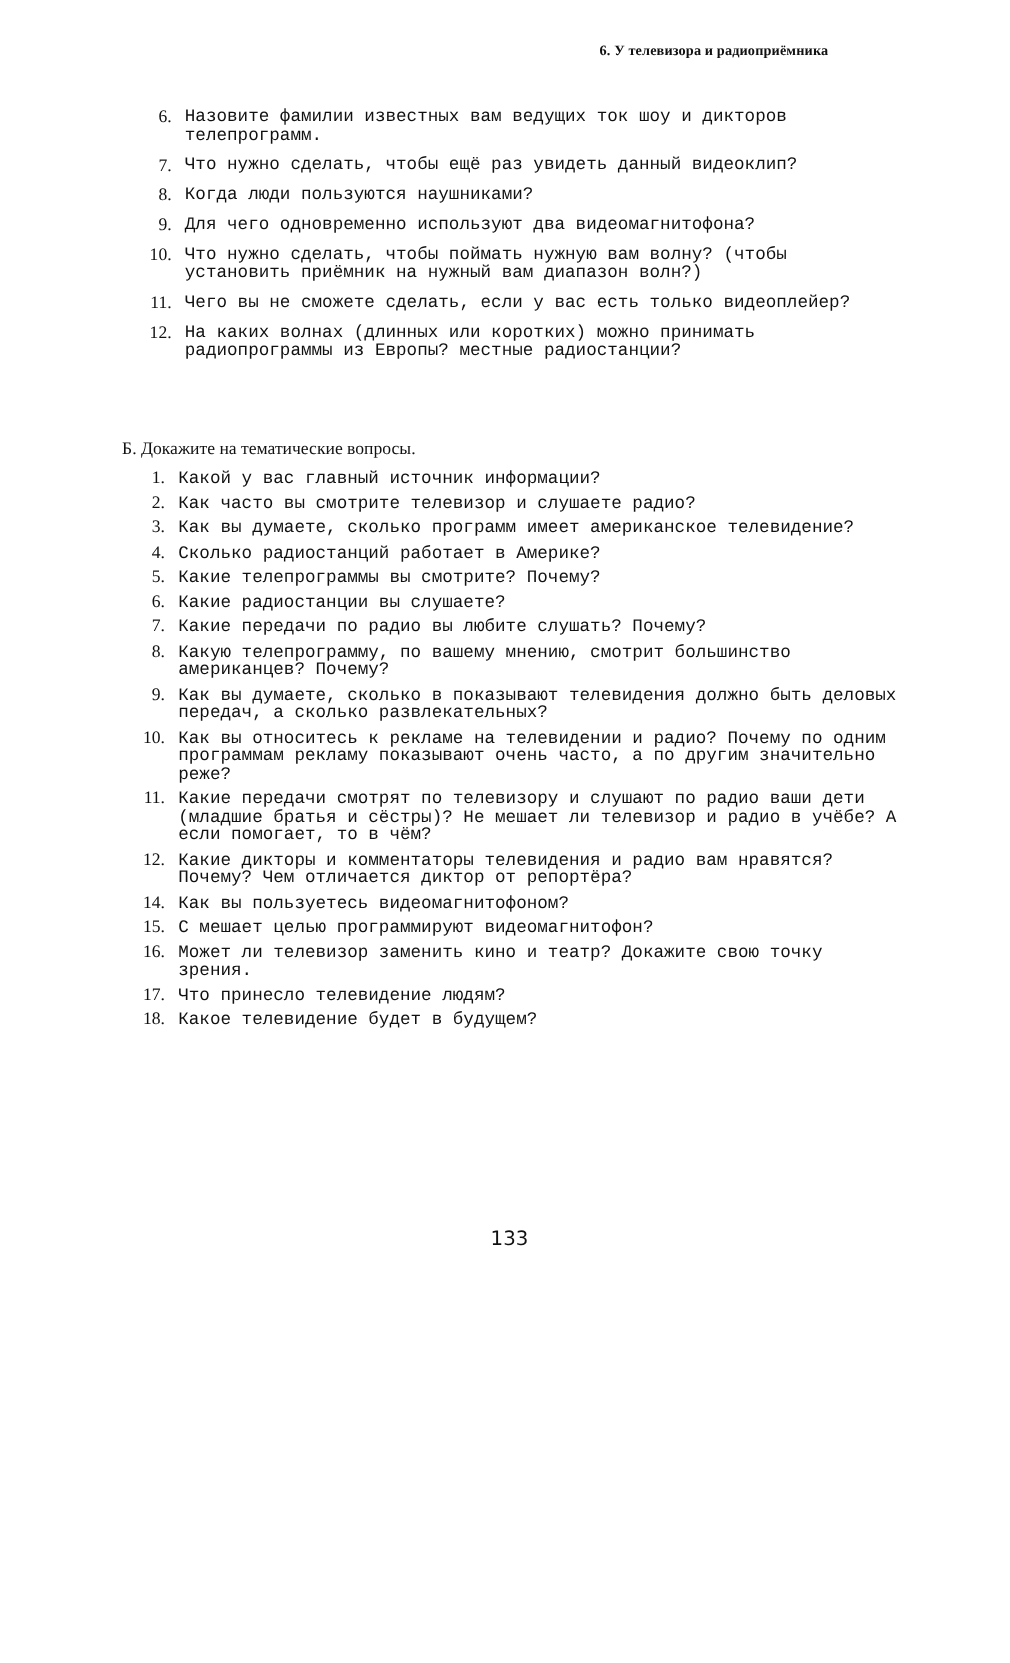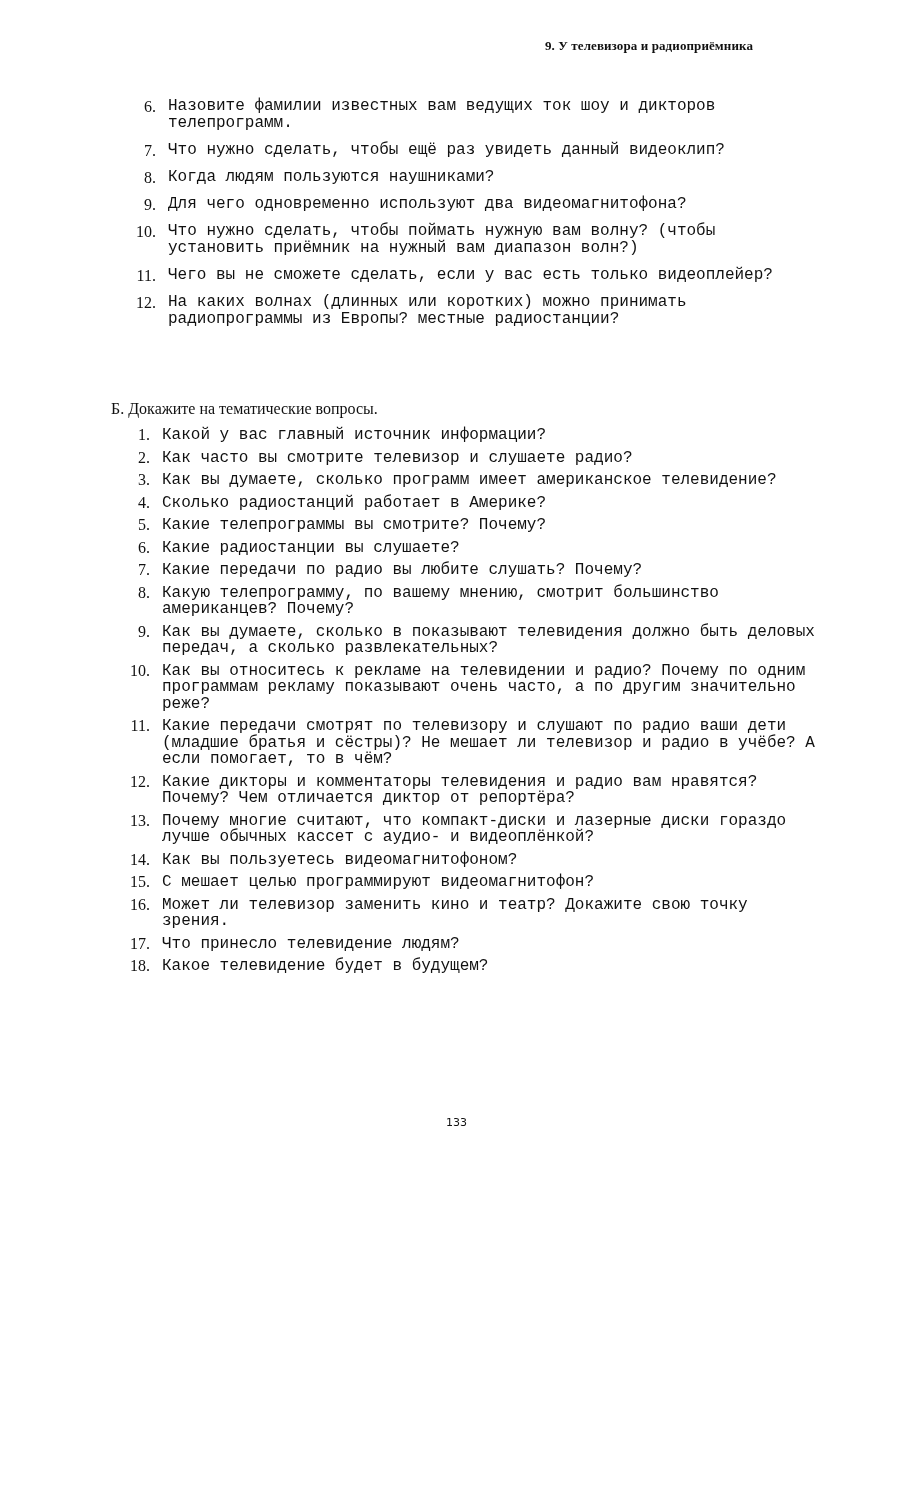--- a/index.html
+++ b/index.html
@@ -10,39 +10,39 @@
   .item { display: flex; font-size: 16px; line-height: 17px; }
   .num { flex: 0 0 auto; text-align: right; }
   .txt { flex: 1 1 auto; font-family: Liberation Mono, monospace; }
   #listA { left: 124px; top: 98px; width: 650px; }
   #listA .num { width: 32px; margin-right: 12px; }
   #listA .item { margin-bottom: 10px; }
   .section-b { position: absolute; left: 111px; top: 400px; font-size: 16px; }
   #listB { left: 118px; top: 427px; width: 700px; }
   #listB .num { width: 32px; margin-right: 12px; }
   #listB .item { margin-bottom: 6px; line-height: 16.5px; }
-  .pagenum { position: absolute; left: 446px; top: 1116px; font-family: "DejaVu Sans", sans-serif; font-size: 11px; }
+  .pagenum { position: absolute; left: 446px; top: 1116px; font-family: "DejaVu Sans", sans-serif; font-size: 18px; }
 </style>
 </head>
 <body>
 
-<div class="header">9. У телевизора и радиоприёмника</div>
+<div class="header">6. У телевизора и радиоприёмника</div>
 
 <ol class="list" id="listA">
     <li class="item">
       <span class="num">6.</span>
       <span class="txt">Назовите фамилии известных вам ведущих ток шоу и дикторов телепрограмм.</span>
     </li>
     <li class="item">
       <span class="num">7.</span>
       <span class="txt">Что нужно сделать, чтобы ещё раз увидеть данный видеоклип?</span>
     </li>
     <li class="item">
       <span class="num">8.</span>
-      <span class="txt">Когда людям пользуются наушниками?</span>
+      <span class="txt">Когда люди пользуются наушниками?</span>
     </li>
     <li class="item">
       <span class="num">9.</span>
       <span class="txt">Для чего одновременно используют два видеомагнитофона?</span>
     </li>
     <li class="item">
       <span class="num">10.</span>
       <span class="txt">Что нужно сделать, чтобы поймать нужную вам волну? (чтобы установить приёмник на нужный вам диапазон волн?)</span>
     </li>
     <li class="item">
@@ -100,24 +100,20 @@
     </li>
     <li class="item">
       <span class="num">11.</span>
       <span class="txt">Какие передачи смотрят по телевизору и слушают по радио ваши дети (младшие братья и сёстры)? Не мешает ли телевизор и радио в учёбе? А если помогает, то в чём?</span>
     </li>
     <li class="item">
       <span class="num">12.</span>
       <span class="txt">Какие дикторы и комментаторы телевидения и радио вам нравятся? Почему? Чем отличается диктор от репортёра?</span>
     </li>
     <li class="item">
-      <span class="num">13.</span>
-      <span class="txt">Почему многие считают, что компакт-диски и лазерные диски гораздо лучше обычных кассет с аудио- и видеоплёнкой?</span>
-    </li>
-    <li class="item">
       <span class="num">14.</span>
       <span class="txt">Как вы пользуетесь видеомагнитофоном?</span>
     </li>
     <li class="item">
       <span class="num">15.</span>
       <span class="txt">С мешает целью программируют видеомагнитофон?</span>
     </li>
     <li class="item">
       <span class="num">16.</span>
       <span class="txt">Может ли телевизор заменить кино и театр? Докажите свою точку зрения.</span>

